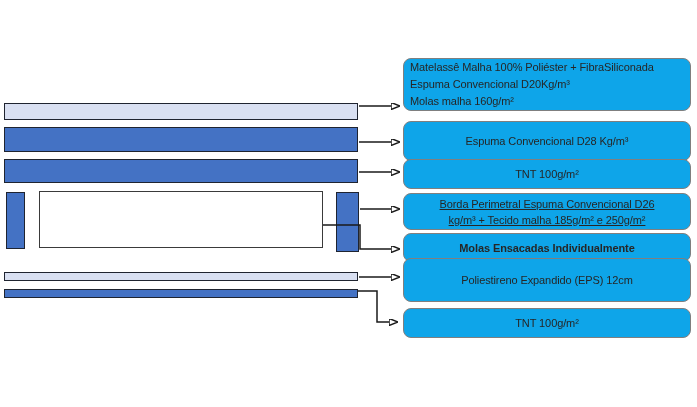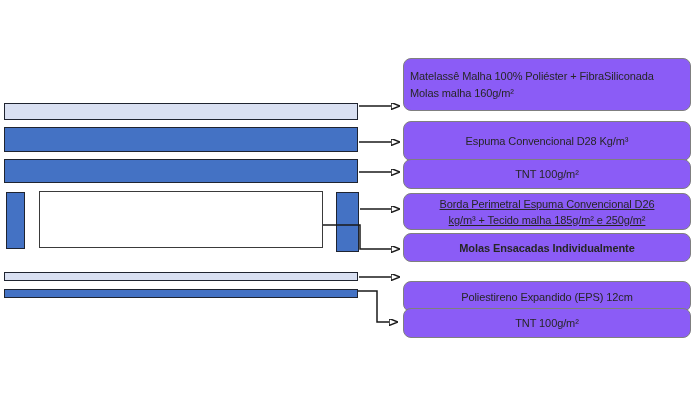--- a/index.html
+++ b/index.html
@@ -8,21 +8,21 @@
     font-family:"Liberation Sans",sans-serif;color:#262626;overflow:hidden;
   }
   .shape{position:absolute;box-sizing:border-box;border:1.6px solid #1f2430;}
   .fill-blue{background:#4472c4;}
   .fill-light{background:#d9e0f2;}
   .springs{position:absolute;box-sizing:border-box;background:#ffffff;border:1.4px solid #3a3a3a;}
   .connectors{position:absolute;left:0;top:0;pointer-events:none;}
   .connectors path{stroke:#1a1a1a;stroke-width:1.5;fill:none;}
   .label-box{
     position:absolute;left:403px;width:288px;box-sizing:border-box;
-    background:#8b5cf6;border:1.3px solid #7f7f7f;border-radius:8px;
+    background:#0ea5e9;border:1.3px solid #7f7f7f;border-radius:8px;
     display:flex;flex-direction:column;justify-content:center;
     font-size:11px;line-height:16px;letter-spacing:-0.1px;white-space:nowrap;
   }
   .label-box.center{align-items:center;text-align:center;}
   .label-box.left-align{align-items:flex-start;text-align:left;padding-left:6px;line-height:17px;}
   .label-line{display:block;}
 </style>
 </head>
 <body>
 
@@ -54,41 +54,42 @@
     <path d="M359 142 H391" marker-end="url(#ah)"></path>
     <path d="M359 172 H391" marker-end="url(#ah)"></path>
     <path d="M360 209 H391" marker-end="url(#ah)"></path>
     <path d="M323 225 H360 V249 H391" marker-end="url(#ah)"></path>
     <path d="M359 277 H391" marker-end="url(#ah)"></path>
     <path d="M358 291 H377 V322 H389" marker-end="url(#ah)"></path>
   </svg>
 
   <div class="label-box left-align" style="top:58px;height:53px;">
     <span class="label-line">Matelassê Malha 100% Poliéster + FibraSiliconada</span>
+    <span class="label-line">Espuma Convencional D20Kg/m³</span>
     <span class="label-line">Molas malha 160g/m²</span>
   </div>
 
   <div class="label-box center" style="top:121px;height:40px;">
     <span class="label-line">Espuma Convencional D28 Kg/m³</span>
   </div>
 
   <div class="label-box center" style="top:159px;height:30px;">
     <span class="label-line">TNT 100g/m²</span>
   </div>
 
   <div class="label-box center" style="top:193px;height:37px;text-decoration:underline;">
     <span class="label-line">Borda Perimetral Espuma Convencional D26</span>
     <span class="label-line">kg/m³ + Tecido malha 185g/m² e 250g/m²</span>
   </div>
 
   <div class="label-box center" style="top:233px;height:29px;font-weight:bold;">
     <span class="label-line">Molas Ensacadas Individualmente</span>
   </div>
 
-  <div class="label-box center" style="top:281px;height:31px;">
+  <div class="label-box center" style="top:258px;height:44px;">
     <span class="label-line">Poliestireno Expandido (EPS) 12cm</span>
   </div>
 
   <div class="label-box center" style="top:308px;height:30px;">
     <span class="label-line">TNT 100g/m²</span>
   </div>
 
 </div>
 
 </body></html>

